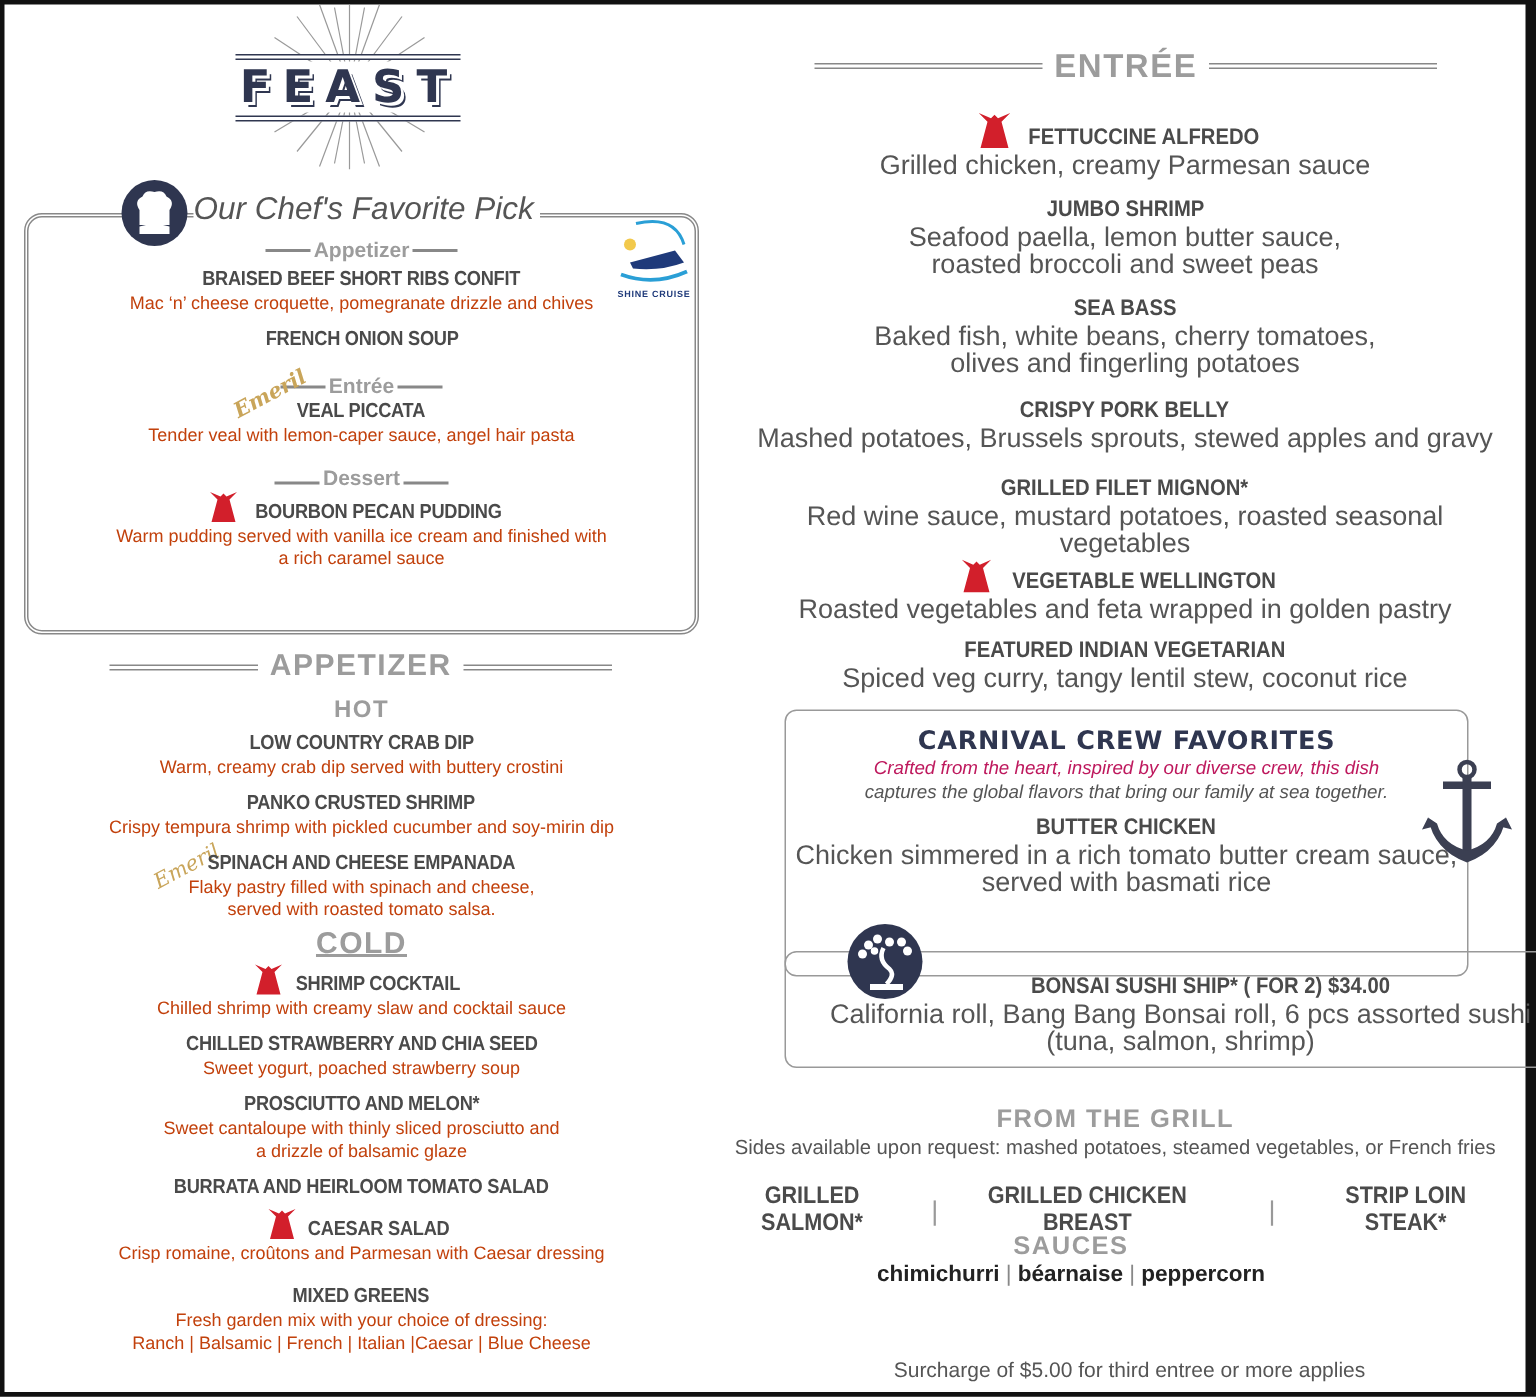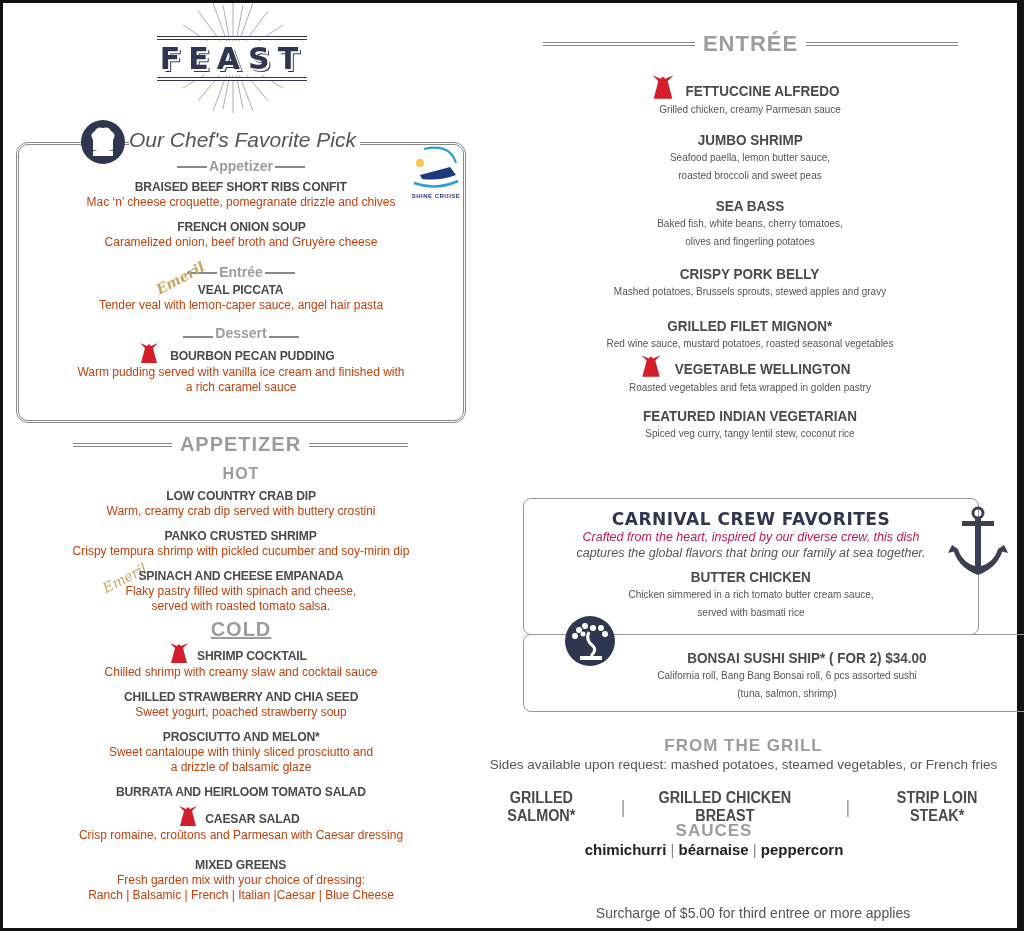--- a/index.html
+++ b/index.html
@@ -7,21 +7,21 @@
   body { font-family: "Liberation Sans", sans-serif; color: #444; }
   .page {
     position: absolute; left: 3px; top: 3px; width: 1014px; height: 925px;
     background: #fff;
     padding-left: 37px;
   }
   .abs { position: absolute; }
   .center { text-align: center; }
   .title { font-family: "Liberation Sans", sans-serif; font-weight: bold; color: #4a4a4a; font-size: 13.5px; letter-spacing: -0.2px; transform: scaleX(0.9); display: inline-block; }
   .desc { font-size: 12px; color: #c2410c; line-height: 15px; }
-  .rdesc { font-size: 10px; color: #555; line-height: 18px; }
+  .rdesc { font-size: 18px; color: #555; line-height: 18px; }
   .rtitle { font-weight: bold; color: #4a4a4a; font-size: 15px; transform: scaleX(0.9); display: inline-block; }
   .sec-head { font-weight: bold; color: #9c9c9c; letter-spacing: 1px; }
   .rule { height: 4px; border-top: 1.5px solid #888; border-bottom: 1.5px solid #888; }
 
   
   .logo { left: 140px; top: 0px; width: 180px; height: 110px; }
   .logo-word { position: absolute; left: 8px; top: 38px; width: 164px; text-align: center;
     font-family: "DejaVu Sans", sans-serif; font-weight: bold; font-size: 30px; letter-spacing: 8px;
     color: #2f3650; text-shadow: 2px 2px 0 #fff, 3px 3px 0 #2f3650; }
   .logo-line { position: absolute; left: 14px; width: 150px; height: 4px; border-top: 1px solid #2f3650; border-bottom: 1px solid #2f3650; }
@@ -90,21 +90,20 @@
       <path d="M4 38 Q26 46 48 36" stroke="#2a9fd6" stroke-width="2.5" fill="none"></path>
     </svg>
     <div style="font-size:6px;font-weight:bold;color:#1f3a7a;text-align:center;letter-spacing:0.5px;">SHINE CRUISE</div>
   </div>
 
   <div class="abs center" style="left:16px;top:155px;width:444px;">
     <div class="sub-head"><span class="dash"></span><span>Appetizer</span><span class="dash"></span></div>
     <div style="margin-top:3px;"><span class="title">BRAISED BEEF SHORT RIBS CONFIT</span></div>
     <div class="desc">Mac ‘n’ cheese croquette, pomegranate drizzle and chives</div>
     <div style="margin-top:7px;"><span class="title">FRENCH ONION SOUP</span></div>
-    <div class="desc">Caramelized onion, beef broth and Gruyère cheese</div>
 
     <div class="sub-head" style="margin-top:14px;position:relative;">
       <span class="emeril" style="position:absolute;left:135px;top:6px;">Emeril</span>
       <span class="dash"></span><span>Entrée</span><span class="dash"></span>
     </div>
     <div><span class="title">VEAL PICCATA</span></div>
     <div class="desc">Tender veal with lemon-caper sauce, angel hair pasta</div>
 
     <div class="sub-head" style="margin-top:12px;"><span class="under"></span><span>Dessert</span><span class="under"></span></div>
     <div>
@@ -177,21 +176,21 @@
     <div style="margin-top:16px;"><span class="rtitle">GRILLED FILET MIGNON*</span></div>
     <div class="rdesc">Red wine sauce, mustard potatoes, roasted seasonal vegetables</div>
     <div><svg class="tail" style="width:24px;height:26px;" viewBox="0 0 20 24">
           <path d="M1 2 L8 5 L10 3 L12 5 L19 2 L14 7 L18 22 L2 22 L6 7 Z" fill="#d21f2b"></path>
         </svg><span class="rtitle">VEGETABLE WELLINGTON</span></div>
     <div class="rdesc">Roasted vegetables and feta wrapped in golden pastry</div>
     <div style="margin-top:10px;"><span class="rtitle">FEATURED INDIAN VEGETARIAN</span></div>
     <div class="rdesc">Spiced veg curry, tangy lentil stew, coconut rice</div>
   </div>
 
-  <div class="abs box center" style="left:520px;top:470px;width:456px;height:137px;padding-top:10px;margin-top:25px;">
+  <div class="abs box center" style="left:520px;top:470px;width:456px;height:178px;padding-top:10px;">
     <div style="font-family:'DejaVu Sans',sans-serif;font-weight:bold;font-size:17px;color:#2f3650;letter-spacing:0.5px;">CARNIVAL CREW FAVORITES</div>
     <div style="font-style:italic;font-size:12.5px;color:#be185d;line-height:16px;">Crafted from the heart, inspired by our diverse crew, this dish</div>
     <div style="font-style:italic;font-size:12.5px;color:#555;line-height:16px;">captures the global flavors that bring our family at sea together.</div>
     <div style="margin-top:7px;"><span class="rtitle">BUTTER CHICKEN</span></div>
     <div class="rdesc">Chicken simmered in a rich tomato butter cream sauce,</div>
     <div class="rdesc">served with basmati rice</div>
   </div>
   <svg class="abs" style="left:945px;top:502px;" width="60" height="72">
     <circle cx="30" cy="8" r="5" fill="none" stroke="#3b3f52" stroke-width="3"></circle>
     <rect x="14" y="16" width="32" height="5" fill="#3b3f52"></rect>

